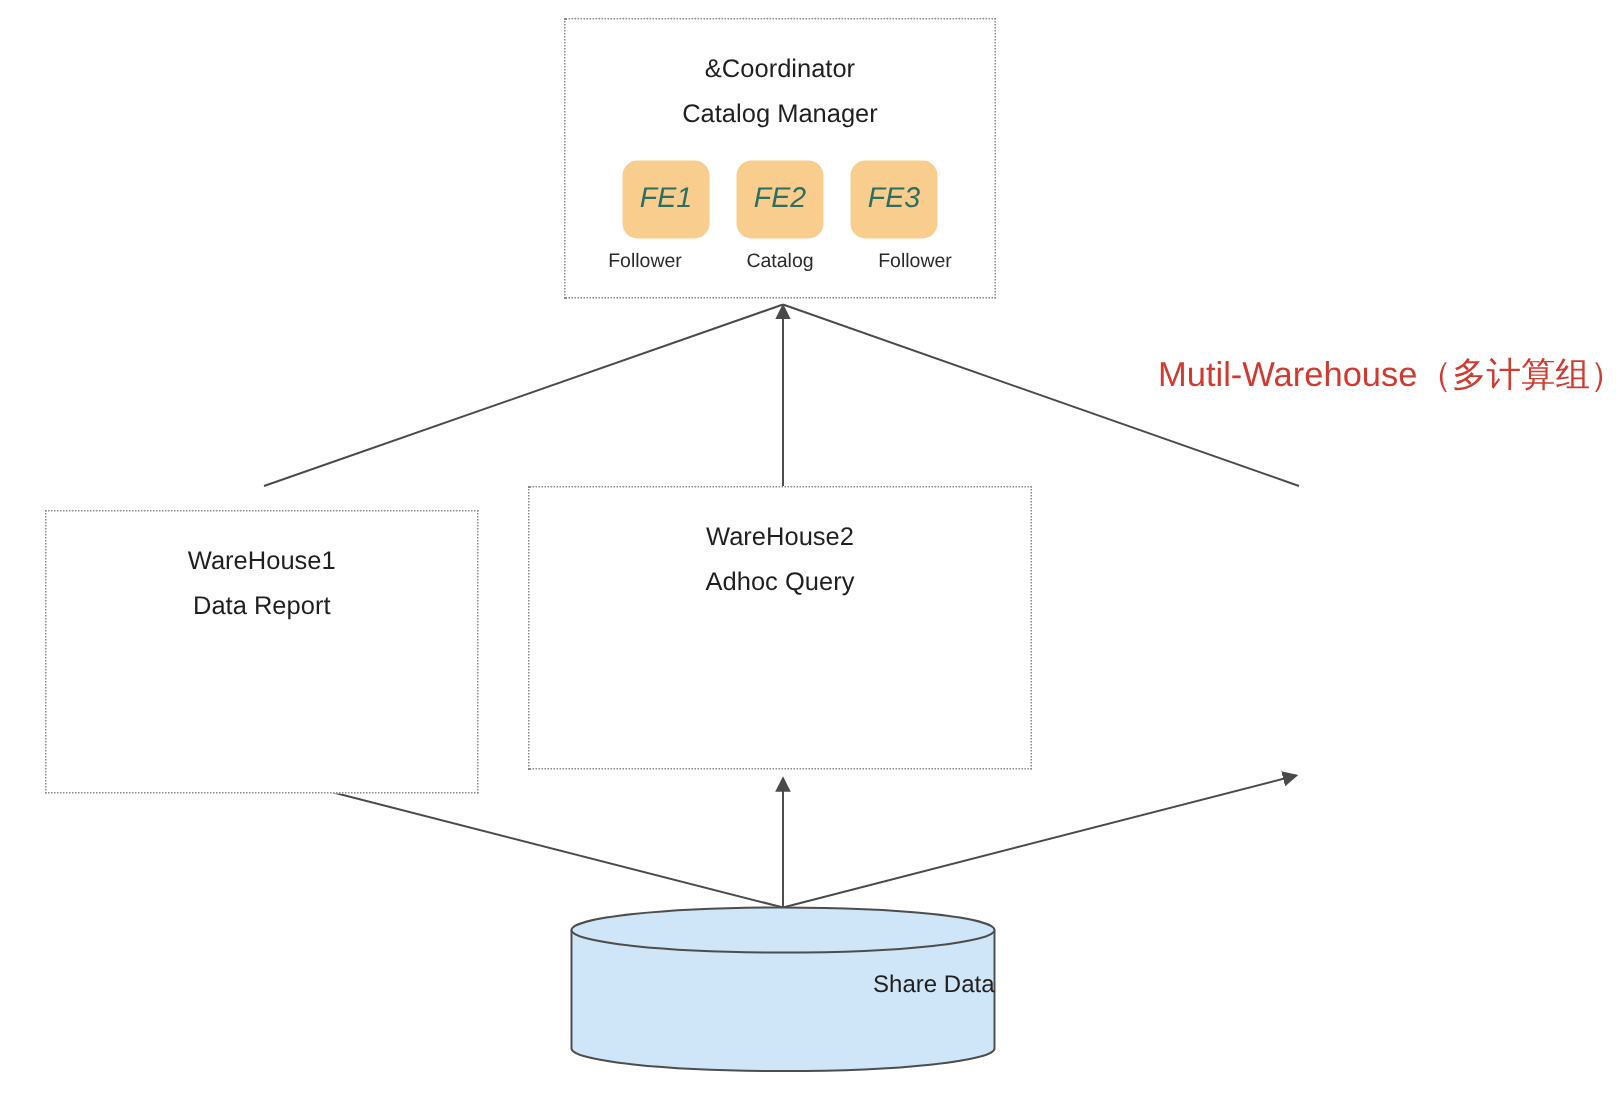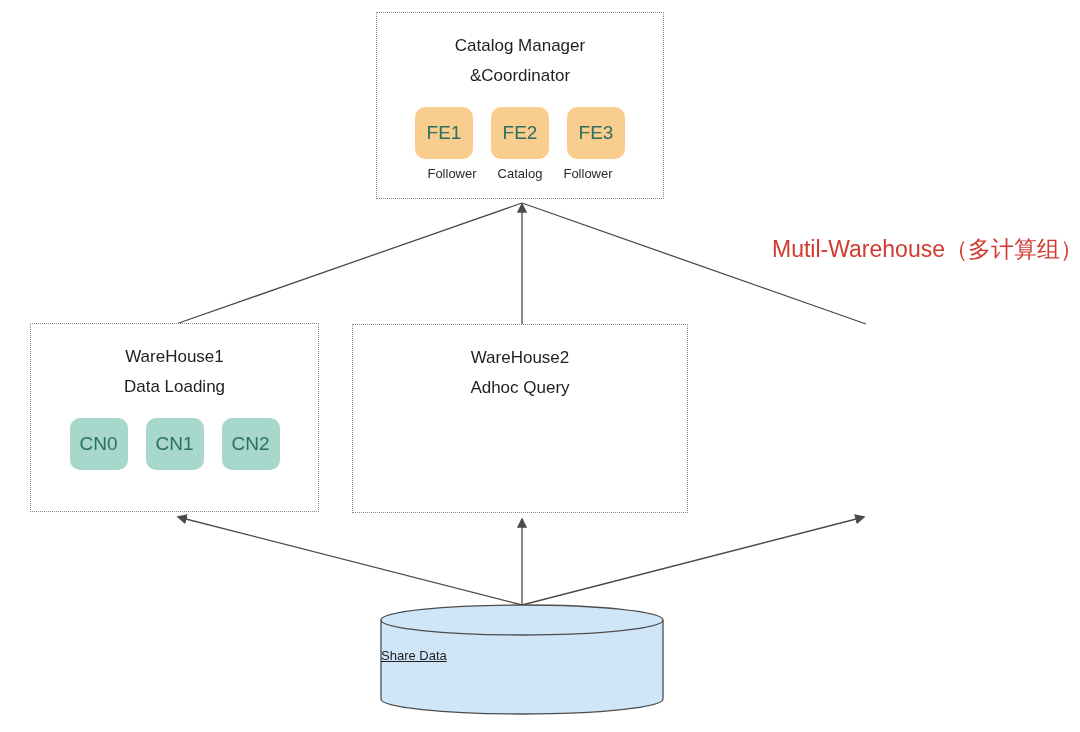--- a/index.html
+++ b/index.html
@@ -14,44 +14,44 @@
   }
   .connectors{position:absolute; left:0; top:0; width:1080px; height:732px; z-index:1;}
   .connector{stroke:var(--line); stroke-width:1.3; fill:none;}
   #arrowhead path{fill:var(--line);}
   .cyl{fill:var(--cylinder-fill); stroke:#4d4d4d; stroke-width:1.3;}
   .box{
     position:absolute; border:1.5px dotted var(--box-border); background:#fff;
     text-align:center; box-sizing:border-box; z-index:2;
   }
   .catalog{left:376px; top:12px; width:288px; height:187px;}
-  .wh1{left:30px;  top:323px; width:289px; height:189px;}
+  .wh1{left:30px;  top:340px; width:289px; height:189px;}
   .wh2{left:352px; top:324px; width:336px; height:189px;}
   .wh3{left:726px; top:324px; width:287px; height:189px;}
   .box-title{font-size:17px; color:var(--text); line-height:30px; margin-top:18px;}
   .node-row{display:flex; justify-content:center; gap:18px; margin-top:16px;}
   .node{
     width:58px; height:52px; border-radius:10px; flex:0 0 auto;
     display:flex; align-items:center; justify-content:center;
-    font-size:19px; color:var(--node-text);
+    font-size:19px; color:var(--node-text);font-style:italic;
   }
   .fe{background:var(--fe-fill);}
   .cn{background:var(--cn-fill);}
-  .role-row{display:flex; justify-content:center; gap:10px; margin-top:7px;}
+  .role-row{display:flex; justify-content:center; gap:32px; margin-top:7px;}
   .role{
     width:58px; flex:0 0 auto; display:flex; justify-content:center;
     font-size:13px; color:#2a2a2a; white-space:nowrap;
   }
   .annotation{
     position:absolute; left:772px; top:234px; z-index:3;
     font-size:23px; line-height:31px; color:var(--annotation); white-space:nowrap;
   }
   .storage-label{
     position:absolute; left:381px; top:648px; width:282px; z-index:3;
-    text-align:left; font-size:13px; color:var(--text);text-decoration:underline;
+    text-align:right; font-size:16px; color:var(--text);
   }
 </style>
 </head>
 <body>
 
 <div class="canvas">
 
   <svg class="connectors" viewBox="0 0 1080 732" xmlns="http://www.w3.org/2000/svg">
     <defs>
       <marker id="arrowhead" viewBox="0 0 10 10" refX="8.5" refY="5" markerWidth="8" markerHeight="8" orient="auto-start-reverse">
@@ -68,44 +68,39 @@
     <line class="connector" x1="522" y1="605" x2="864" y2="517" marker-end="url(#arrowhead)"></line>
 
     <g>
       <path class="cyl" d="M381,620 L381,699 A141,15 0 0 0 663,699 L663,620"></path>
       <ellipse class="cyl" cx="522" cy="620" rx="141" ry="15"></ellipse>
     </g>
   </svg>
 
   <div class="box catalog">
     <div class="box-title">
+      <div>&amp;Coordinator</div>
       <div>Catalog Manager</div>
-      <div>&amp;Coordinator</div>
     </div>
     <div class="node-row">
       <div class="node fe">FE1</div>
       <div class="node fe">FE2</div>
       <div class="node fe">FE3</div>
     </div>
     <div class="role-row">
       <div class="role">Follower</div>
       <div class="role">Catalog</div>
       <div class="role">Follower</div>
     </div>
   </div>
 
   <div class="box wh1">
     <div class="box-title">
       <div>WareHouse1</div>
-      <div>Data Loading</div>
-    </div>
-    <div class="node-row">
-      <div class="node cn">CN0</div>
-      <div class="node cn">CN1</div>
-      <div class="node cn">CN2</div>
+      <div>Data Report</div>
     </div>
   </div>
 
   <div class="box wh2">
     <div class="box-title">
       <div>WareHouse2</div>
       <div>Adhoc Query</div>
     </div>
   </div>
 

